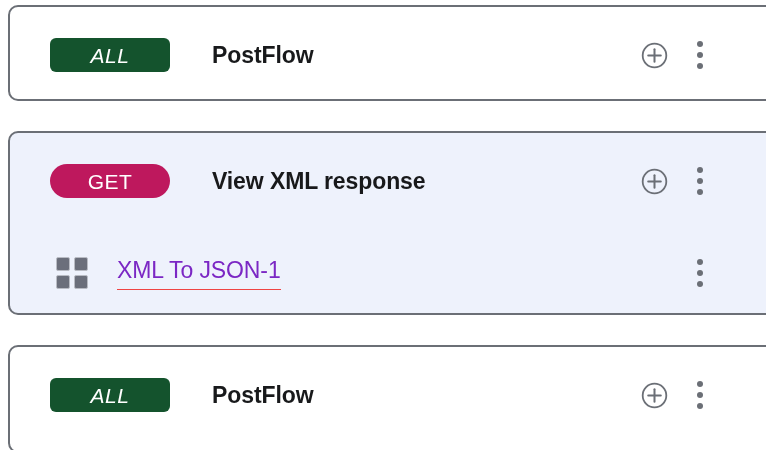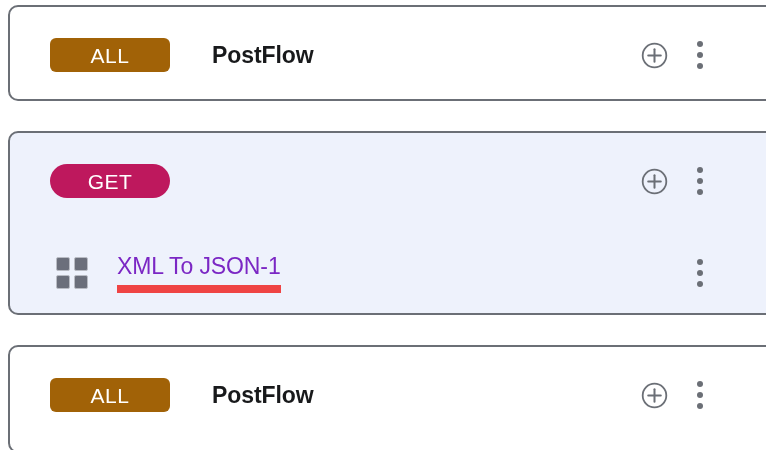--- a/index.html
+++ b/index.html
@@ -57,21 +57,21 @@
     font-size: 21px;
     font-weight: 400;
     letter-spacing: 0.5px;
     display: flex;
     align-items: center;
     justify-content: center;
     flex: none;
     line-height: 1;
   }
 
-  .badge.all { background: #a16207; }
+  .badge.all { background: #14532d; font-style: italic; }
   .badge.get { background: #be185d; border-radius: 17px; }
 
   .flow-title {
     margin-left: 42px;
     font-size: 23px;
     font-weight: bold;
     color: #18191b;
     white-space: nowrap;
     letter-spacing: -0.1px;
   }
@@ -140,21 +140,21 @@
     background: #6b6f7b;
     border: 1px solid #b9bcc4;
     border-radius: 2px;
   }
 
   .policy-link {
     margin-left: 29px;
     font-size: 23px;
     color: #7b27c4;
     text-decoration: none;
-    border-bottom: 8px solid #ef4444;
+    border-bottom: 1px solid #ef4444;
     padding-bottom: 5px;
     letter-spacing: -0.1px;
     white-space: nowrap;
     cursor: pointer;
   }
 
   .policy-actions {
     position: absolute;
     right: 80px;
     top: 50%;
@@ -183,20 +183,21 @@
           <i></i>
           <i></i>
         </div>
       </div>
     </div>
   </div>
 
   <div class="flow-card card-viewxml highlight">
     <div class="flow-row">
       <div class="badge get">GET</div>
+      <div class="flow-title">View XML response</div>
       <div class="row-actions">
         <svg class="icon-plus" viewBox="0 0 24 24">
           <circle cx="12" cy="12" r="10.5" fill="none" stroke="#6b6f76" stroke-width="1.6"></circle>
           <line x1="12" y1="6.4" x2="12" y2="17.6" stroke="#6b6f76" stroke-width="1.8" stroke-linecap="round"></line>
           <line x1="6.4" y1="12" x2="17.6" y2="12" stroke="#6b6f76" stroke-width="1.8" stroke-linecap="round"></line>
         </svg>
         <div class="icon-kebab">
           <i></i>
           <i></i>
           <i></i>

